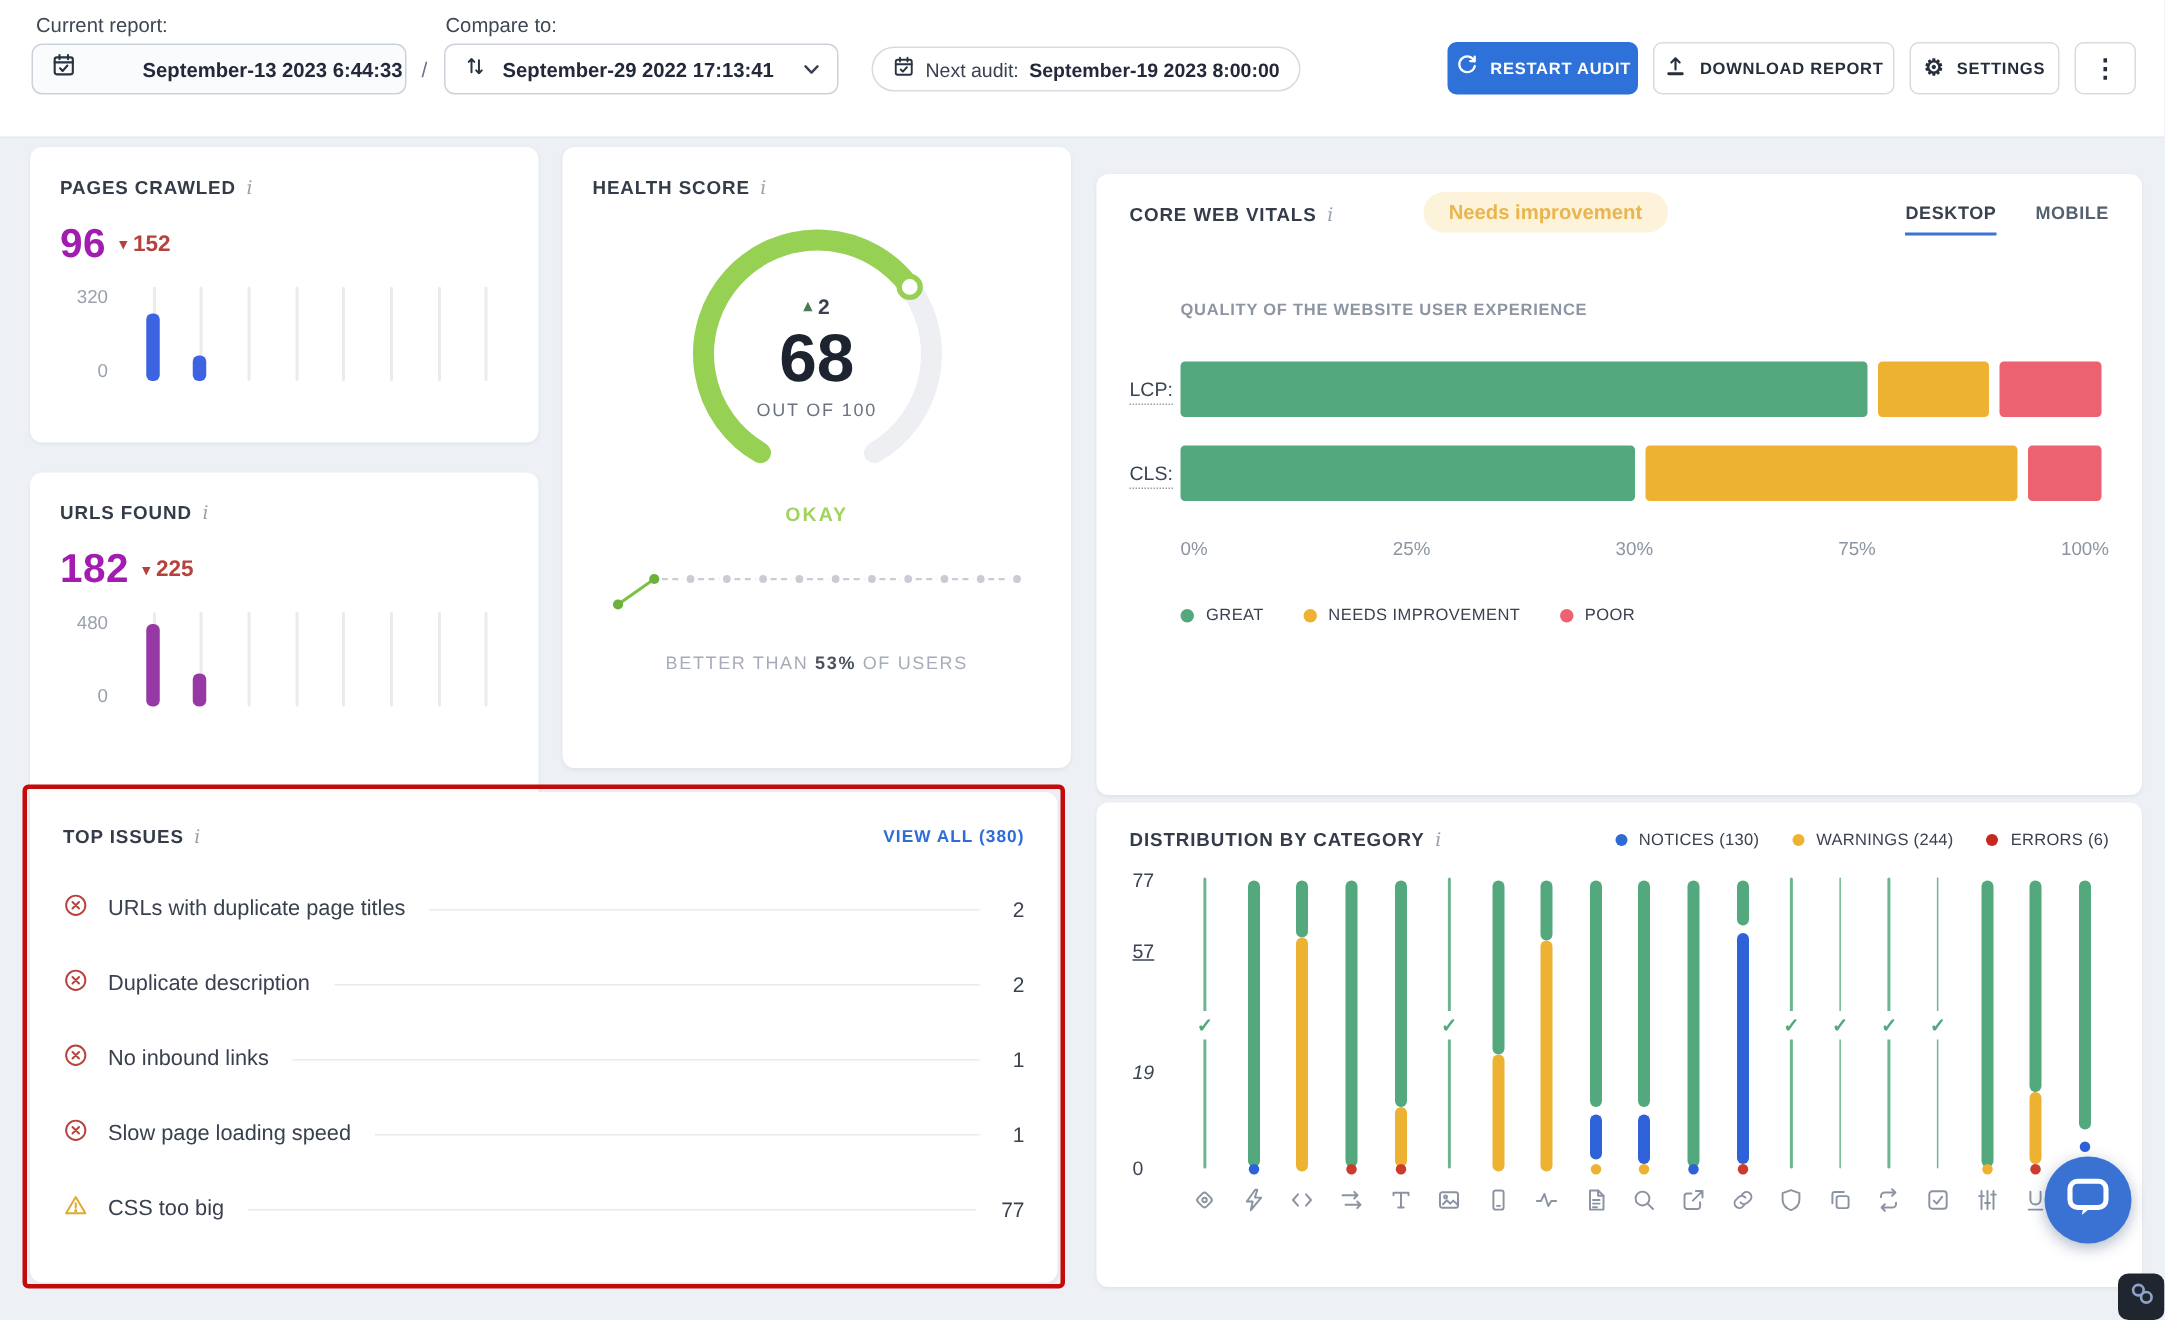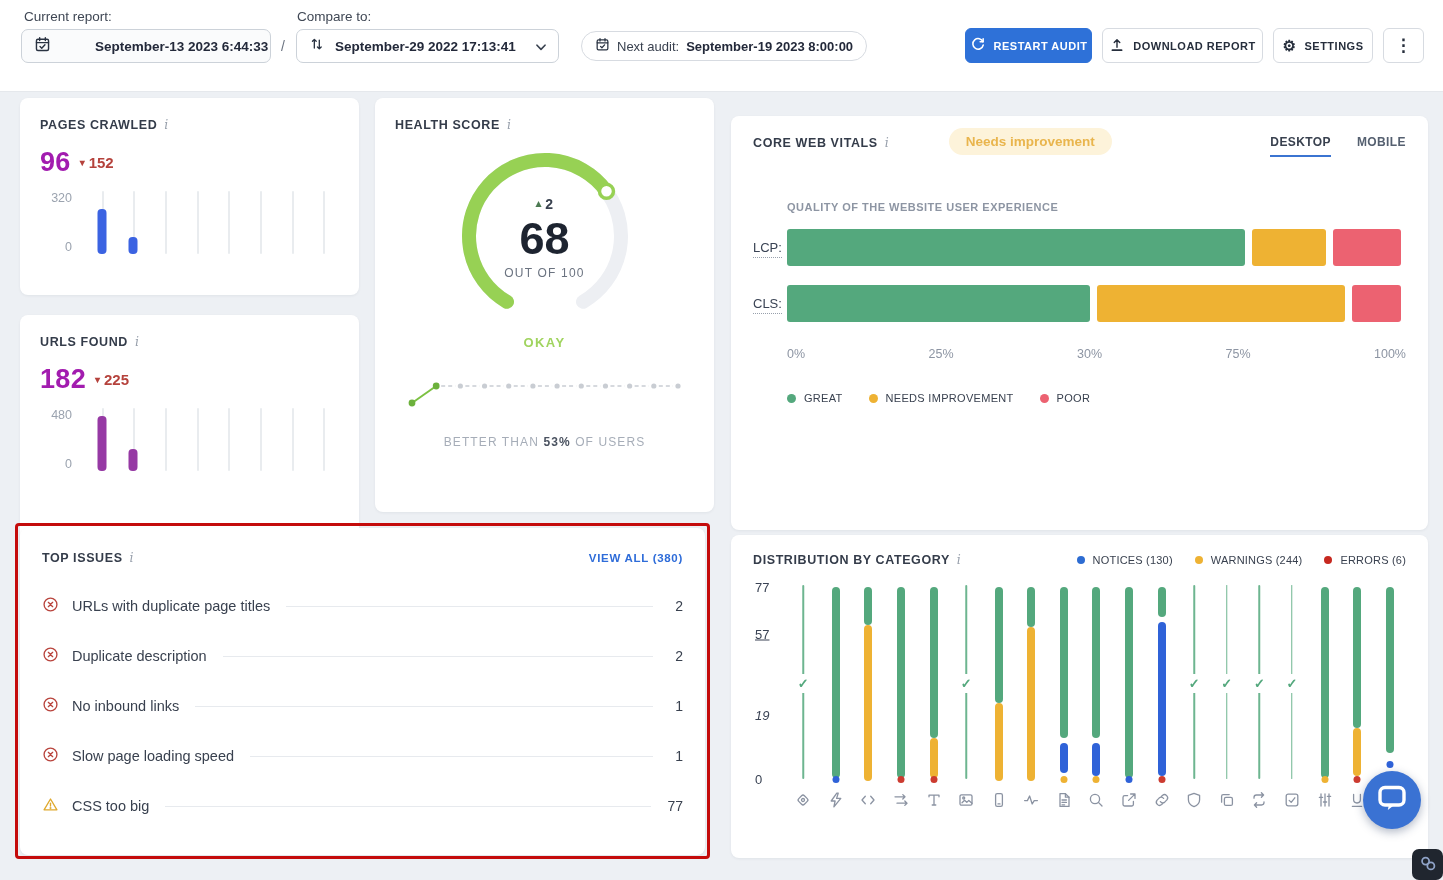--- a/index.html
+++ b/index.html
@@ -62,21 +62,21 @@
   .hfooter { text-align:center; margin-top:24px; font-size:12px; letter-spacing:1.1px; color:#a6adb8; }
   .hfooter b { color:#4a5260; }
 
   
   .cwv-head { display:flex; align-items:flex-start; }
   .badge { background:#fdf3da; color:#e9b54d; font-weight:700; font-size:13.5px; padding:6px 17px; border-radius:15px; margin-left:60px; margin-top:-7px; }
   .tabs { margin-left:auto; display:flex; gap:26px; }
   .tab { font-size:12px; font-weight:700; letter-spacing:.4px; color:#556070; padding-bottom:6px; cursor:pointer; }
   .tab.active { color:#39414f; border-bottom:2px solid #3b74d1; }
   .cwv-sub { margin:44px 0 0 34px; font-size:11px; font-weight:700; color:#8d95a3; letter-spacing:.5px; }
-  .cwv-rows { margin-top:16px; }
+  .cwv-rows { margin-top:28px; }
   .cwv-row { display:flex; align-items:center; margin-bottom:19px; }
   .cwv-label { width:34px; font-size:13px; color:#3a4354; flex:0 0 34px; }
   .cwv-label span { border-bottom:1px dotted #98a0ac; padding-bottom:2px; }
   .cwv-bar { flex:1; display:flex; gap:7px; height:37px; }
   .cwv-seg { border-radius:3px; }
   .cwv-axis { display:flex; justify-content:space-between; margin:25px 0 0 34px; font-size:12.5px; color:#8d95a3; }
   .cwv-legend { display:flex; gap:26px; margin:31px 0 0 34px; align-items:center; font-size:11px; color:#39414f; letter-spacing:.3px; }
   .lg-item { display:flex; align-items:center; gap:8px; }
   .ldot { width:9px; height:9px; border-radius:50%; display:inline-block; }
 

